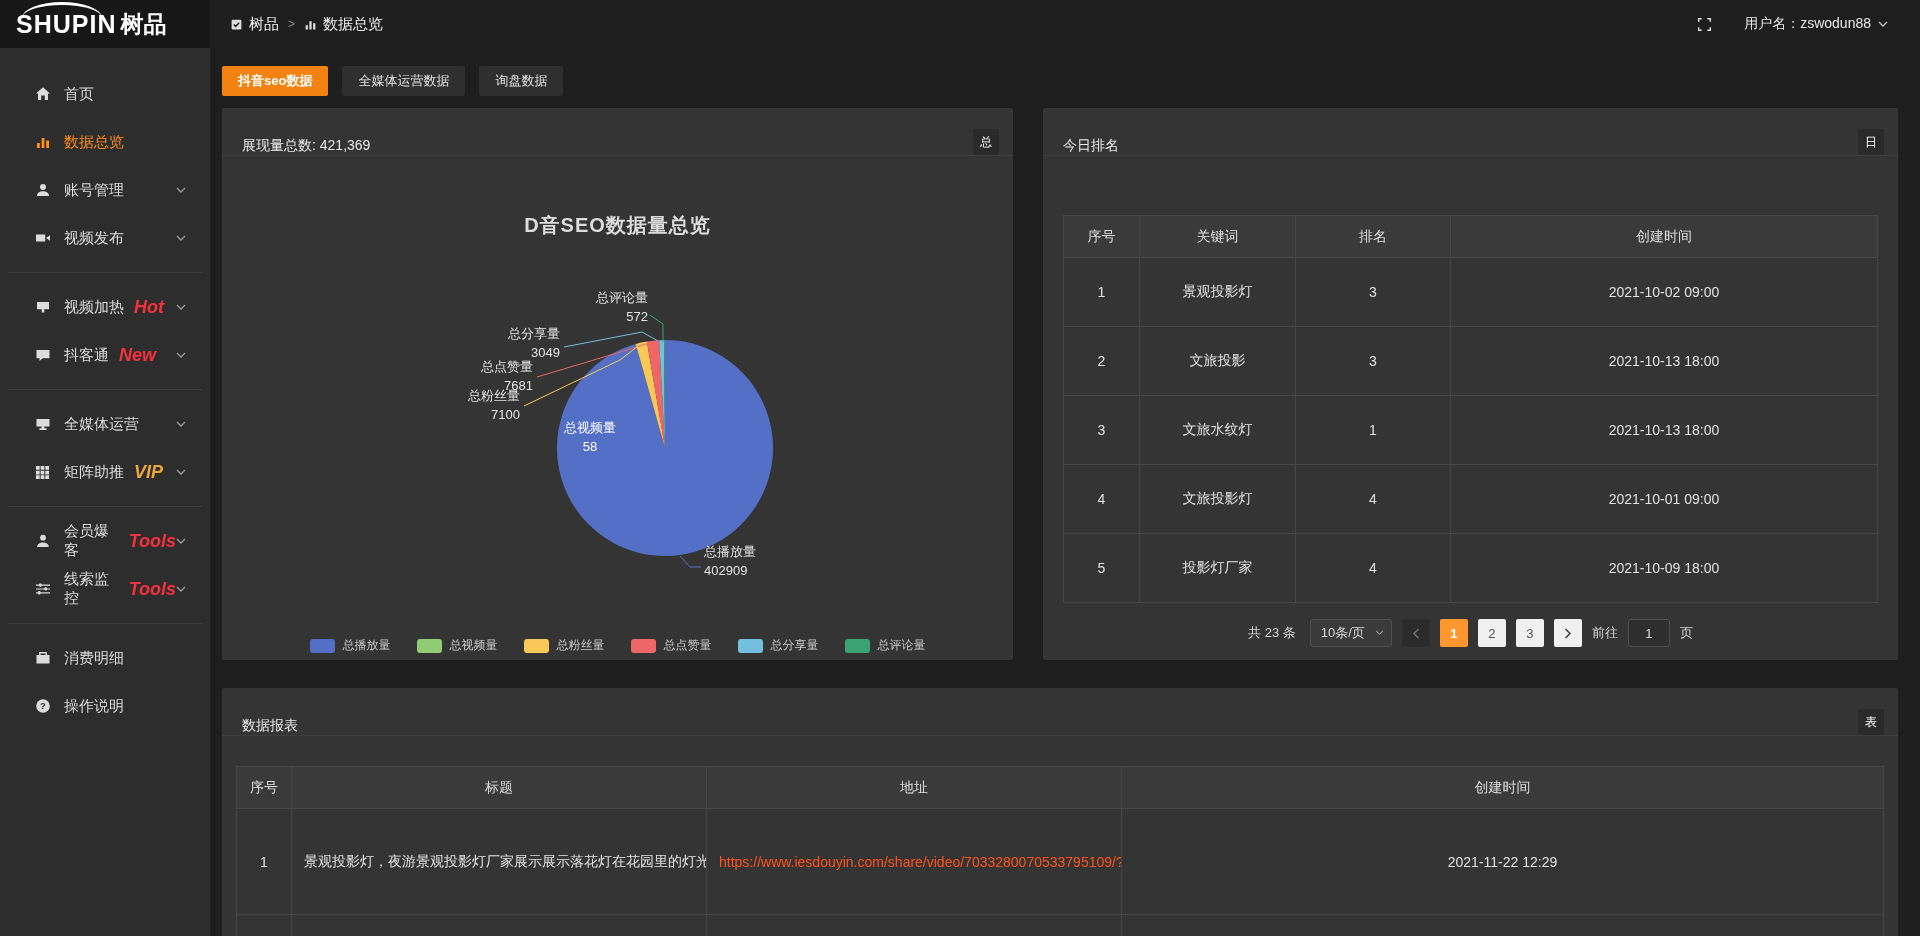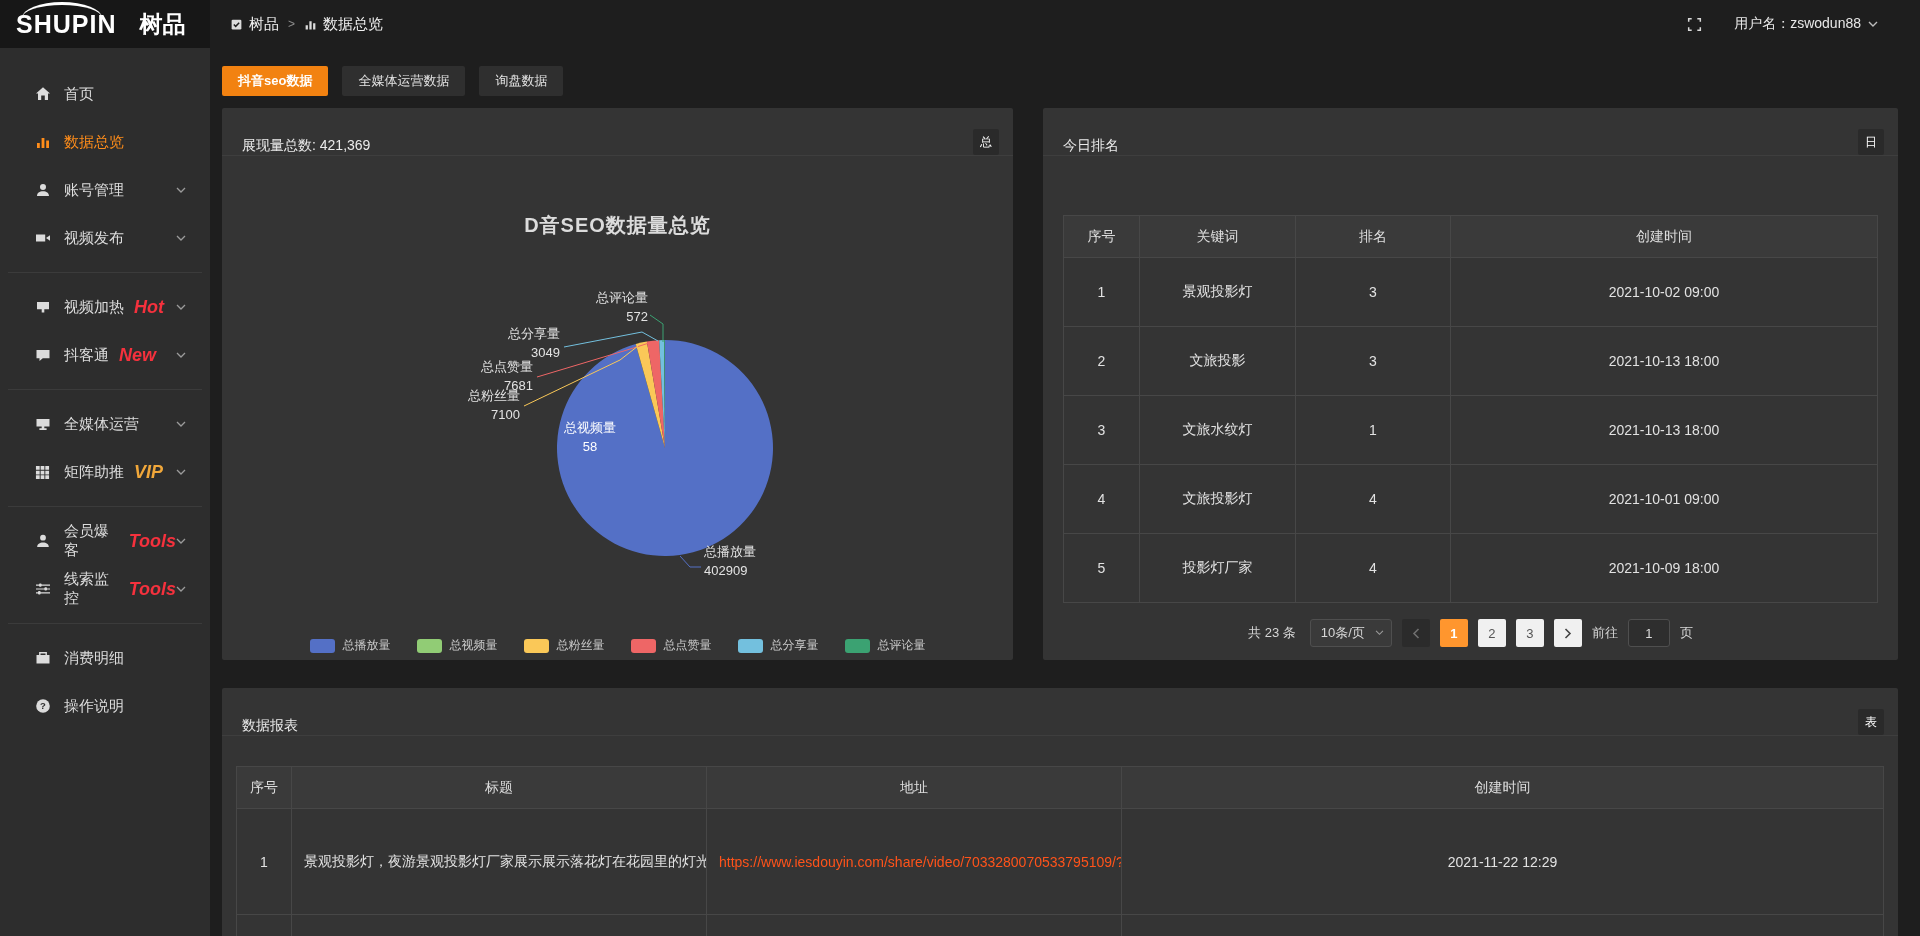--- a/index.html
+++ b/index.html
@@ -7,29 +7,29 @@
     --link:#ff531a; --hot:#f5313d; --vip:#f0a73a;
   }
   *{box-sizing:border-box}
   html,body{margin:0;padding:0}
   body{width:1920px;height:936px;overflow:hidden;position:relative;background:#1e1e1e;
        font-family:"Liberation Sans","DejaVu Sans",sans-serif;color:#e6e6e6}
   svg{display:block}
 
   
   .topbar{position:absolute;top:0;left:0;right:0;height:48px;background:#1e1e1e;display:flex;align-items:center;z-index:9}
-  .logo{width:210px;height:48px;background:#171717;display:flex;align-items:center;gap:23px;padding-left:16px;flex:none}
+  .logo{width:210px;height:48px;background:#171717;display:flex;align-items:center;gap:4px;padding-left:16px;flex:none}
   .logo-en{font-size:25px;font-weight:800;letter-spacing:1px;line-height:1;color:#fff;position:relative}
   .logo-en::before{content:"";position:absolute;left:6px;right:14px;top:-10px;height:13px;
        border-top:3px solid #fff;border-radius:50%/100% 100% 0 0}
   .logo-cn{font-size:23px;font-weight:700;color:#fff;line-height:1}
   .breadcrumb{display:flex;align-items:center;gap:9px;margin-left:20px;font-size:15px;color:#f0f0f0}
   .crumb{display:flex;align-items:center;gap:6px;cursor:pointer}
   .crumb-sep{color:#8d8d8d;font-size:12px}
-  .topbar-right{margin-left:auto;display:flex;align-items:center;gap:32px;padding-right:42px}
+  .topbar-right{margin-left:auto;display:flex;align-items:center;gap:32px;padding-right:32px}
   .fs-btn{cursor:pointer;color:#d9d9d9}
   .user{display:flex;align-items:center;gap:7px;font-size:14px;color:#e8e8e8;cursor:pointer}
   .user .caret{color:#bdbdbd}
 
   
   .sidebar{position:absolute;top:48px;left:0;bottom:0;width:210px;background:#2d2d2d;padding-top:14px}
   .menu{list-style:none;margin:8px;padding:0}
   .menu-item{height:48px;display:flex;align-items:center;padding:0 16px 0 26px;font-size:15px;color:#dcdcdc;cursor:pointer}
   .menu-item .mi{width:17px;margin-right:13px;flex:none;display:flex;justify-content:center}
   .menu-item.active{color:var(--sidebar-active)}

